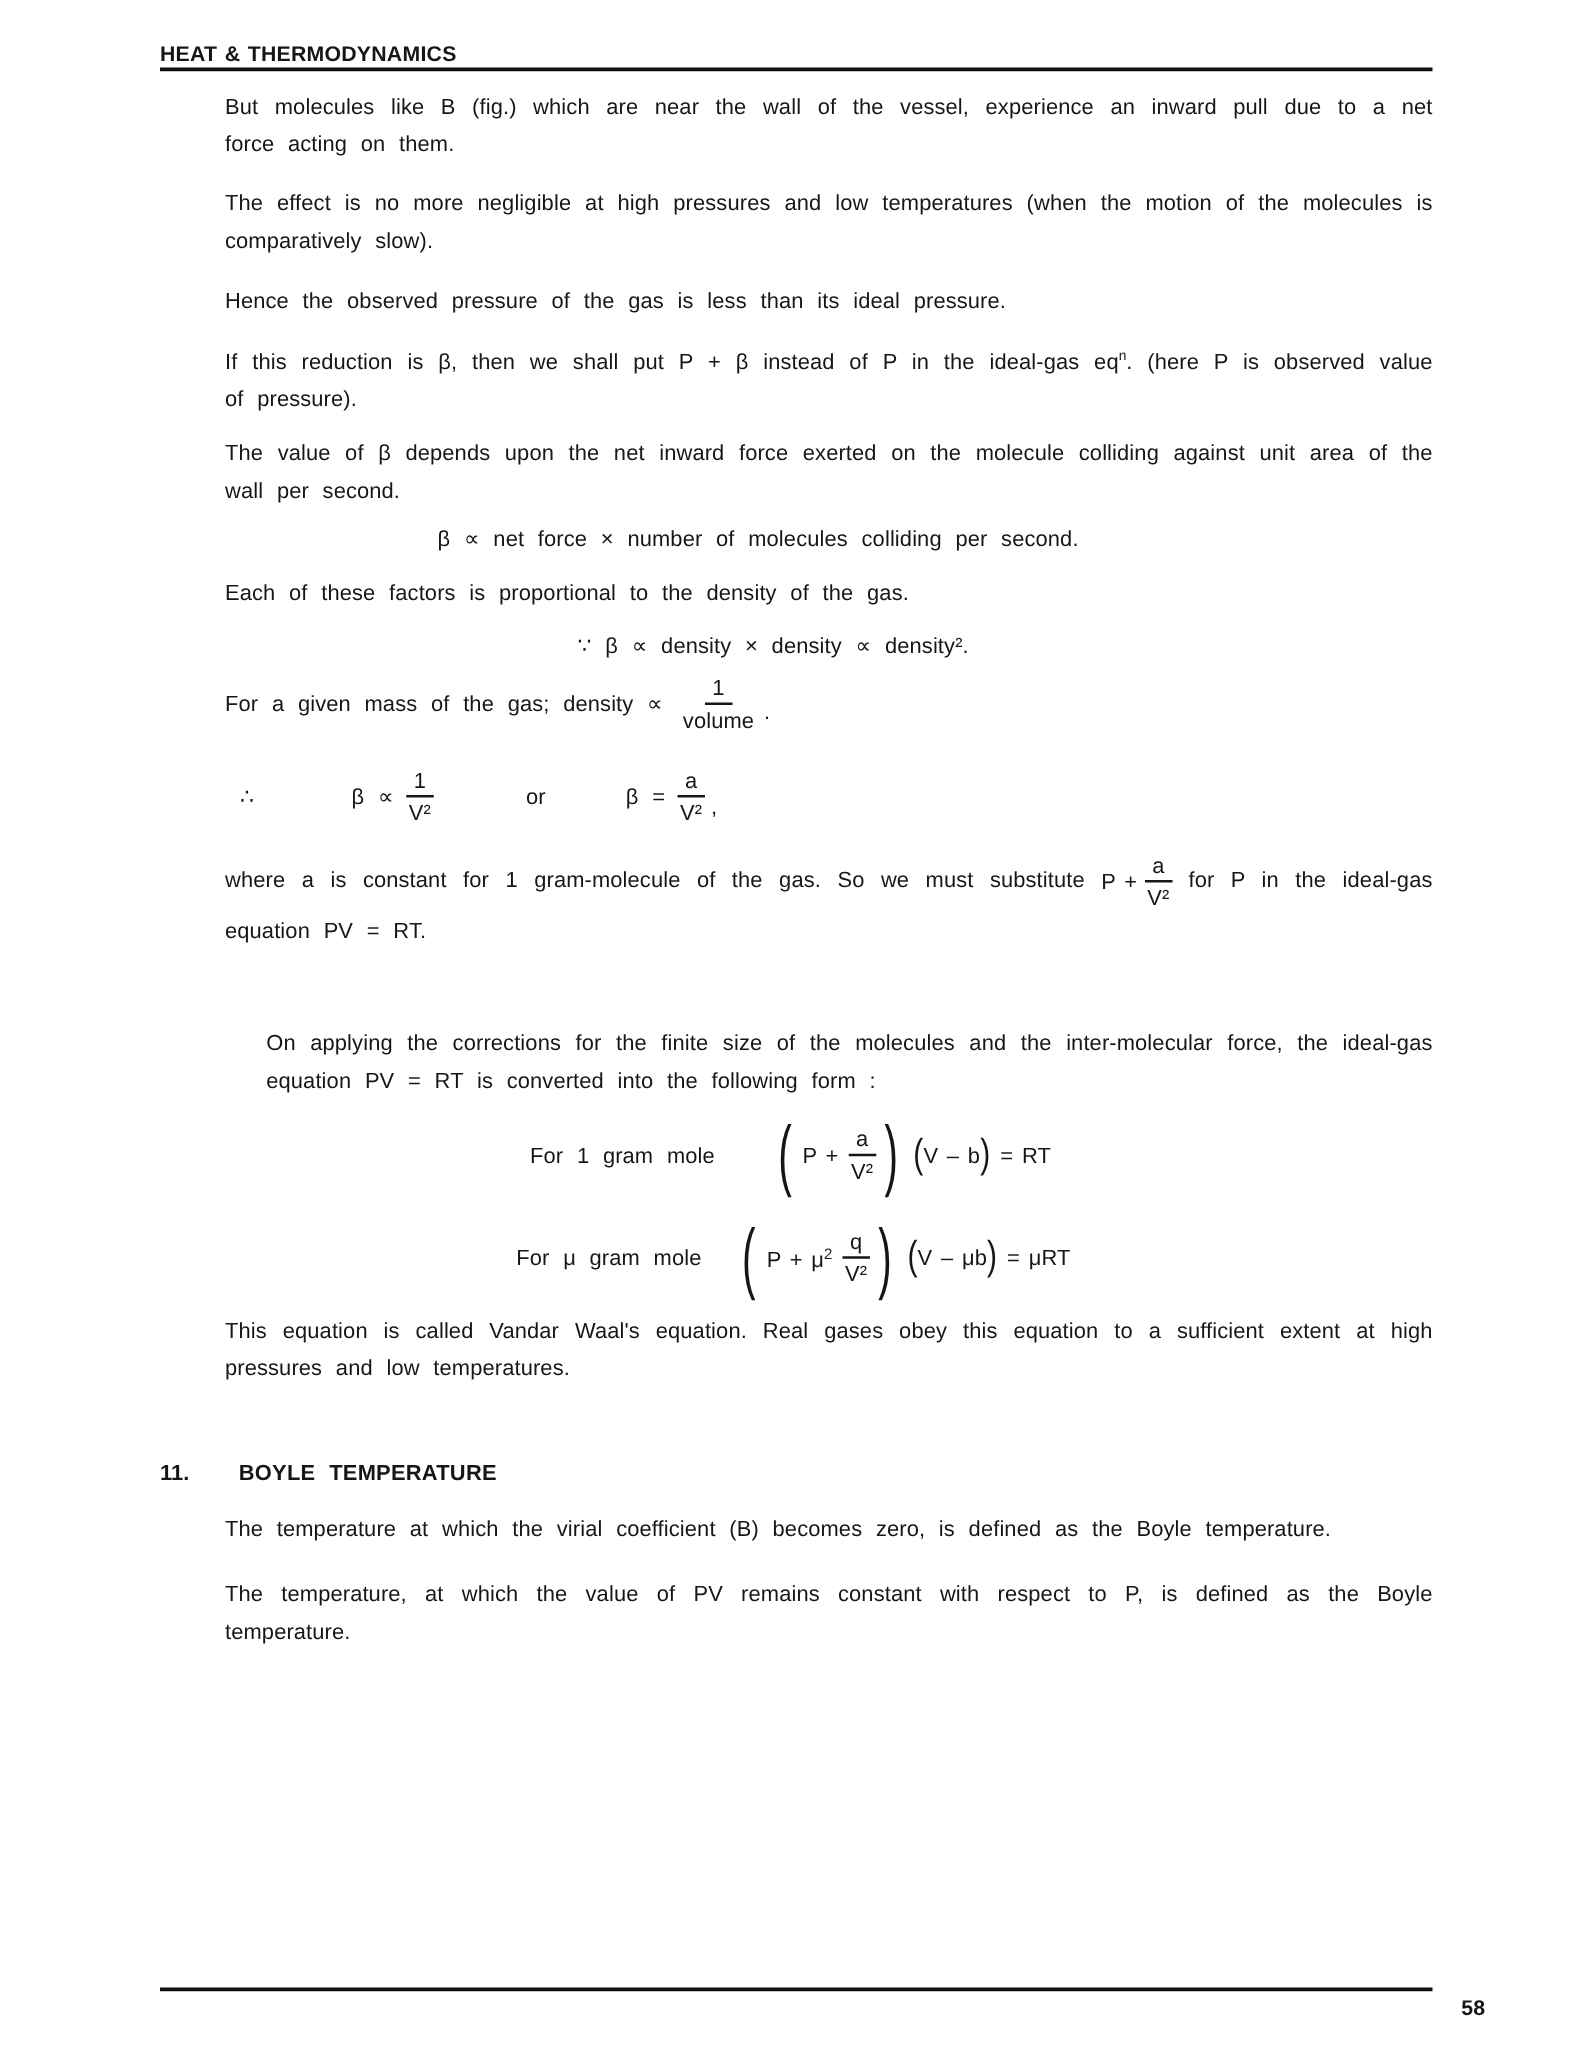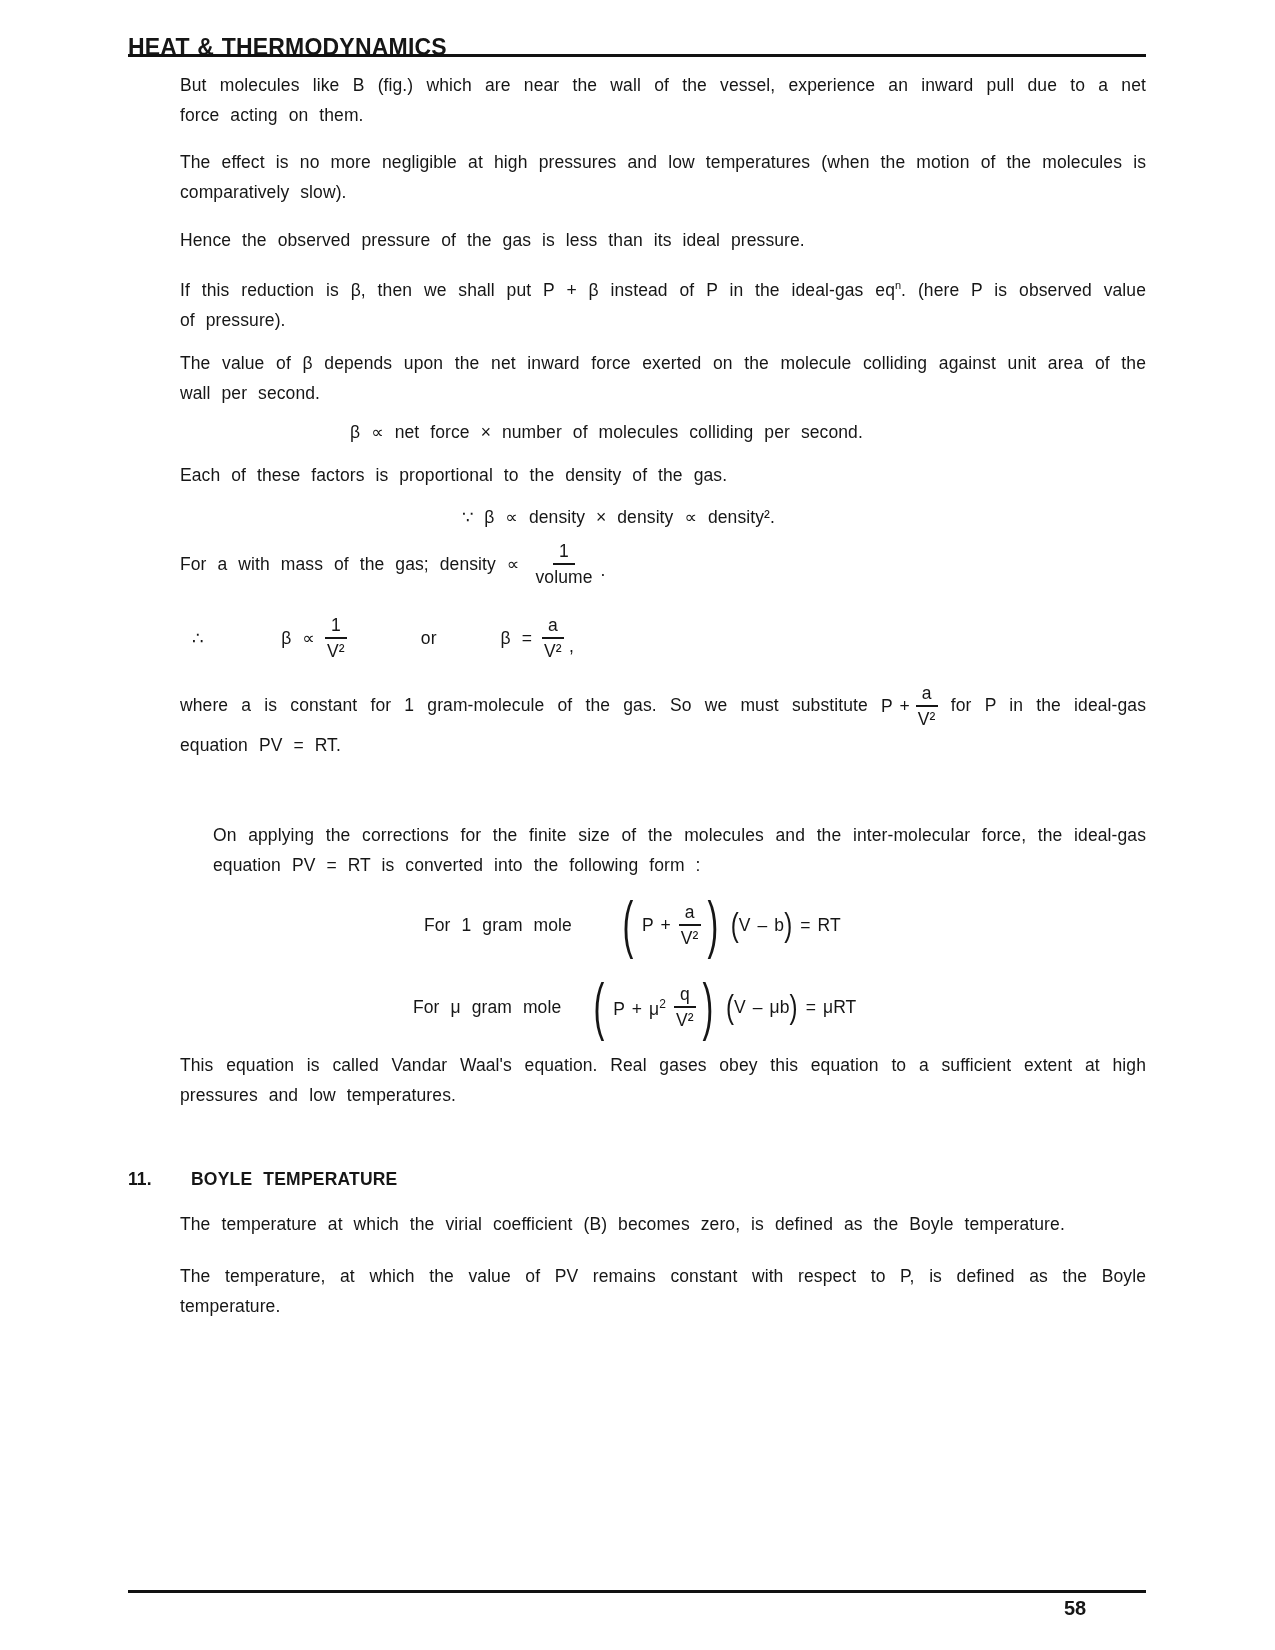--- a/index.html
+++ b/index.html
@@ -9,21 +9,21 @@
     color: #161616;
     font-family: "Liberation Sans", "DejaVu Sans", sans-serif;
     position: relative;
     overflow: hidden;
   }
   .page { position: absolute; inset: 0; }
 
   
   .header-title {
     position: absolute; left: 128px; top: 34px;
-    font-size: 23px; font-weight: bold; letter-spacing: 0.2px;
+    font-size: 17px; font-weight: bold; letter-spacing: 0.2px;
     word-spacing: 1px;
     text-align: right;
   }
   .header-rule {
     position: absolute; left: 128px; top: 54px;
     width: 1018px; height: 3px; background: #111;
   }
 
   
   .body-col {
@@ -101,22 +101,22 @@
   .section-heading { margin-top: 54px; display: flex; font-weight: bold; }
   .sec-num { width: 63px; margin-left: -52px; flex: 0 0 auto; }
   .sec-title { letter-spacing: 0.2px; }
 
   
   .footer-rule {
     position: absolute; left: 128px; top: 1590px;
     width: 1018px; height: 3px; background: #111;
   }
   .page-num {
-    position: absolute; top: 1597px; left: 1064px; width: 56px;
-    text-align: left; font-size: 20px; font-weight: bold;
+    position: absolute; top: 1597px; left: 1132px; width: 56px;
+    text-align: right; font-size: 17px; font-weight: bold;
   }
 </style>
 </head>
 <body>
 
 <div class="page">
 
   <div class="header-title">HEAT &amp; THERMODYNAMICS</div>
   <div class="header-rule"></div>
 
@@ -134,21 +134,21 @@
 
     <div class="para p7">The value of β depends upon the net inward force exerted on the molecule colliding against unit area of the wall per second.</div>
 
     <div class="eq-force">β ∝ net force × number of molecules colliding per second.</div>
 
     <div class="para p8">Each of these factors is proportional to the density of the gas.</div>
 
     <div class="eq-density">∵ β ∝ density × density ∝ density².</div>
 
     <div class="p9-row">
-      <span>For a with mass of the gas; density ∝</span>
+      <span>For a given mass of the gas; density ∝</span>
       <span class="frac p9-frac">
         <span class="num">1</span>
         <span class="den">volume</span>
       </span>
       <span class="p9-dot">.</span>
     </div>
 
     <div class="eq-row eq-therefore">
       <span class="t-sym">∴</span>
       <span class="t-lhs">β ∝</span>

